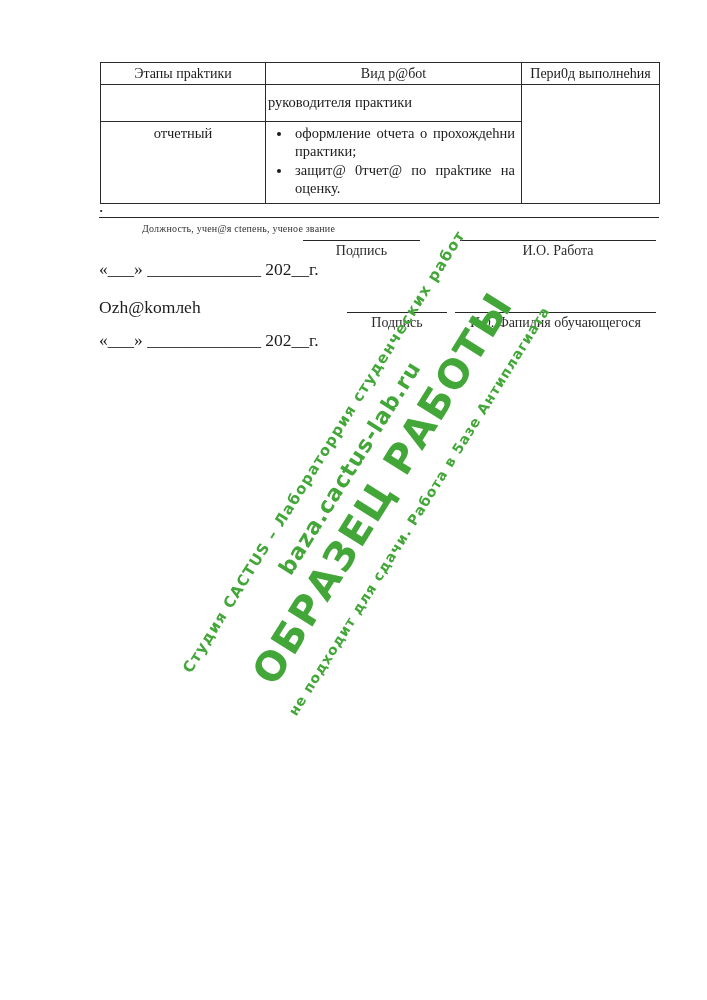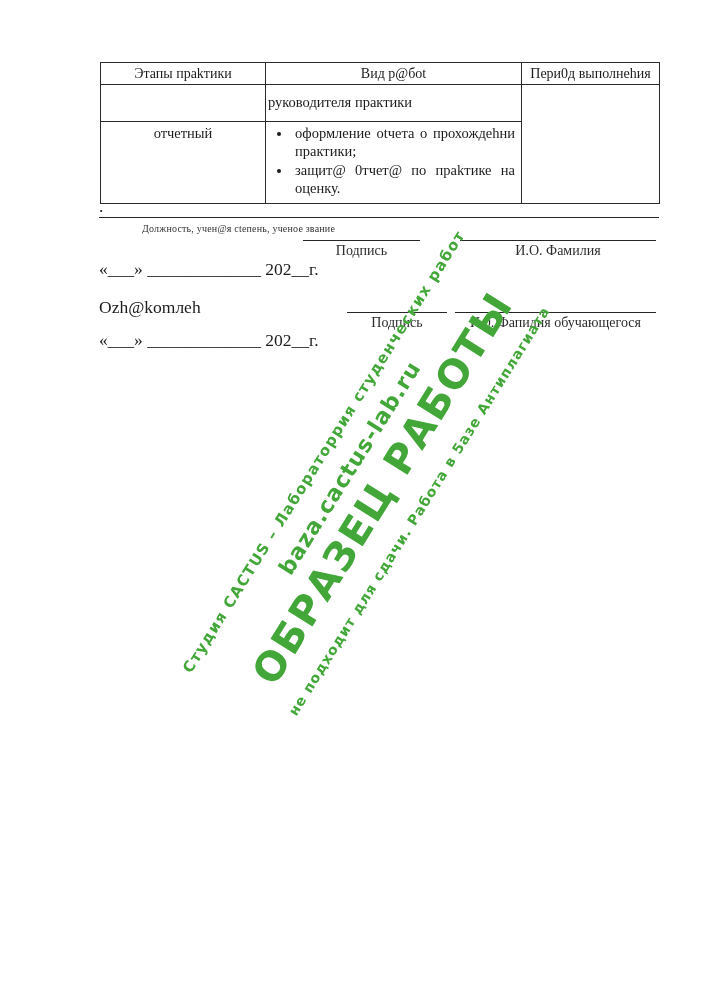--- a/index.html
+++ b/index.html
@@ -77,21 +77,21 @@
   <div class="zav">
     <span>.</span>
   </div>
 
   <div class="cap" style="left:142px; top:223px">Должность, учен@я сtепень, ученое звание</div>
 
   <div class="sig" style="left:303px; top:240px; width:117px">
     <span>Подпись</span>
   </div>
   <div class="sig" style="left:460px; top:240px; width:196px">
-    <span>И.О. Фамилия</span>
+    <span>И.О. Работа</span>
   </div>
 
   <div class="t17" style="top:259px">«___» _____________ 202__г.</div>
 
   <div class="t17" style="top:297px">Ozh@komлеh</div>
 
   <div class="sig" style="left:347px; top:312px; width:100px">
     <span>Подпись</span>
   </div>
   <div class="sig" style="left:455px; top:312px; width:201px">

